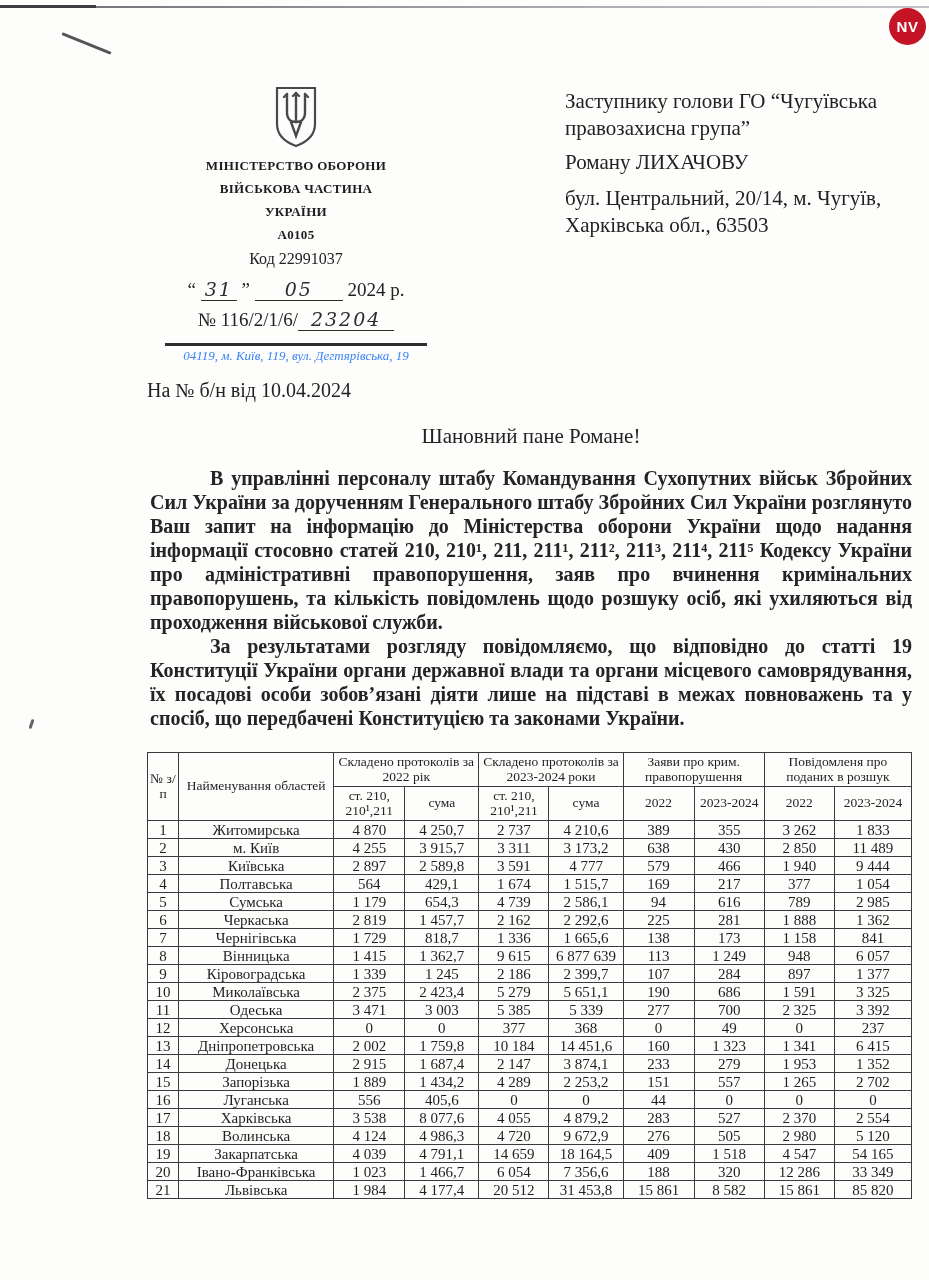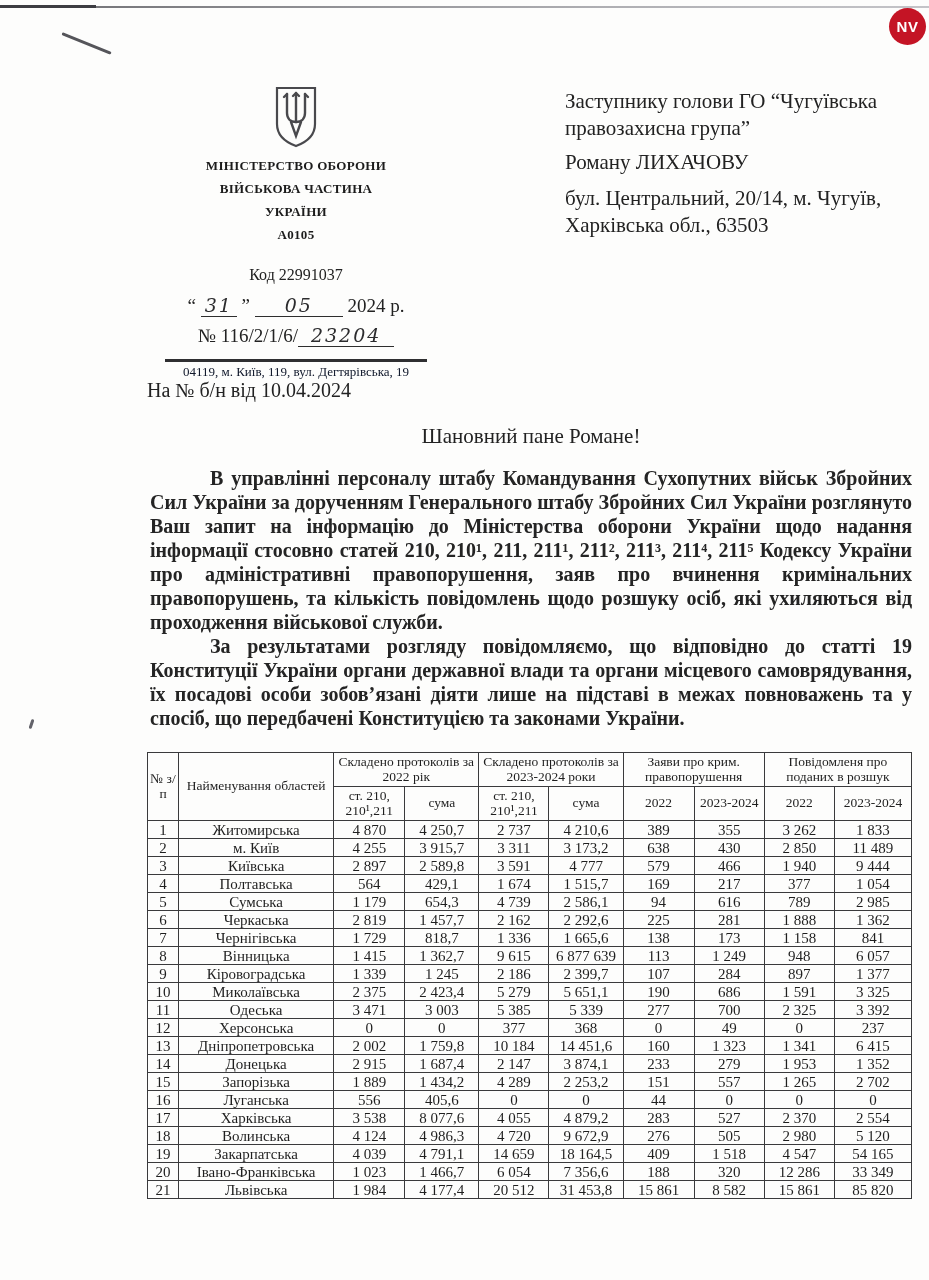--- a/index.html
+++ b/index.html
@@ -21,28 +21,28 @@
   .left-tick { position:absolute; left:30px; top:719px; width:3px; height:10px;
     background:#63636a; border-radius:2px; transform:rotate(18deg); }
   
   .nv-badge { position:absolute; left:889px; top:8px; width:37px; height:37px; border-radius:50%;
     background:#c41425; color:#fff; display:flex; align-items:center; justify-content:center;
     font-family:"Liberation Sans", sans-serif; font-weight:bold; font-size:15px; letter-spacing:.5px; }
   
   .letterhead { position:absolute; left:148px; top:86px; width:296px; text-align:center; }
   .emblem { display:inline-block; margin-bottom:2px; }
   .org-line { font-weight:bold; font-size:13px; line-height:23px; color:#1c1c1c; letter-spacing:.3px; }
-  .code-line { font-size:16px; margin-top:20px; }
+  .code-line { font-size:16px; margin-top:4px; }
   .date-line { font-size:19px; margin-top:10px; white-space:nowrap; }
   .num-line  { font-size:19px; margin-top:7px; white-space:nowrap; }
   .hw { font-style:italic; font-family:"DejaVu Serif", serif; letter-spacing:2px; color:#2c2c2e; }
   .uline { display:inline-block; border-bottom:1.6px solid #2e2e2e; text-align:center; padding:0 4px; }
   .u-day { min-width:34px; } .u-month { min-width:88px; } .u-num { min-width:96px; }
   .head-rule { border-top:3px solid #2f2f31; width:262px; margin:12px auto 2px auto; }
-  .address-line { font-size:13px; color:#0f172a; }
+  .address-line { font-size:13px; color:#3b82f6;font-style:italic; }
   
   .recipient { position:absolute; left:565px; top:88px; width:350px; font-size:21px; line-height:27px; }
   .recipient .gap-s { margin-top:7px; }
   .recipient .gap-m { margin-top:9px; }
   
   .ref-line { position:absolute; left:147px; top:379px; font-size:20px; }
   .salutation { position:absolute; left:150px; top:424px; width:762px; text-align:center; font-size:21px; }
   .body-text { position:absolute; left:150px; top:466px; width:762px; height:286px; overflow:hidden; }
   .body-text p { margin:0; font-size:20px; line-height:24px; text-align:justify; text-indent:60px; color:#242424;font-weight:bold; }
   

